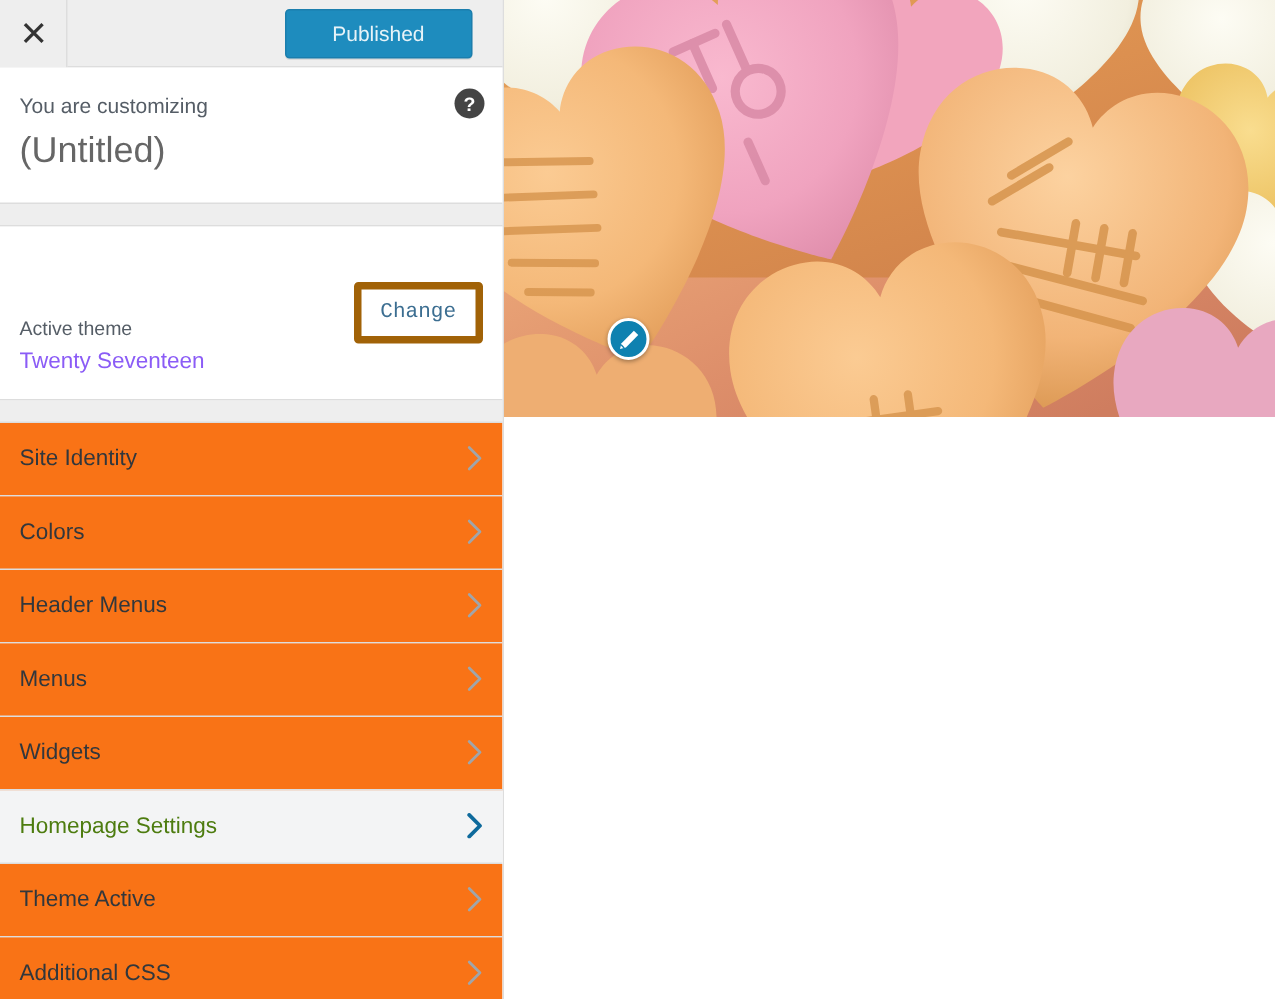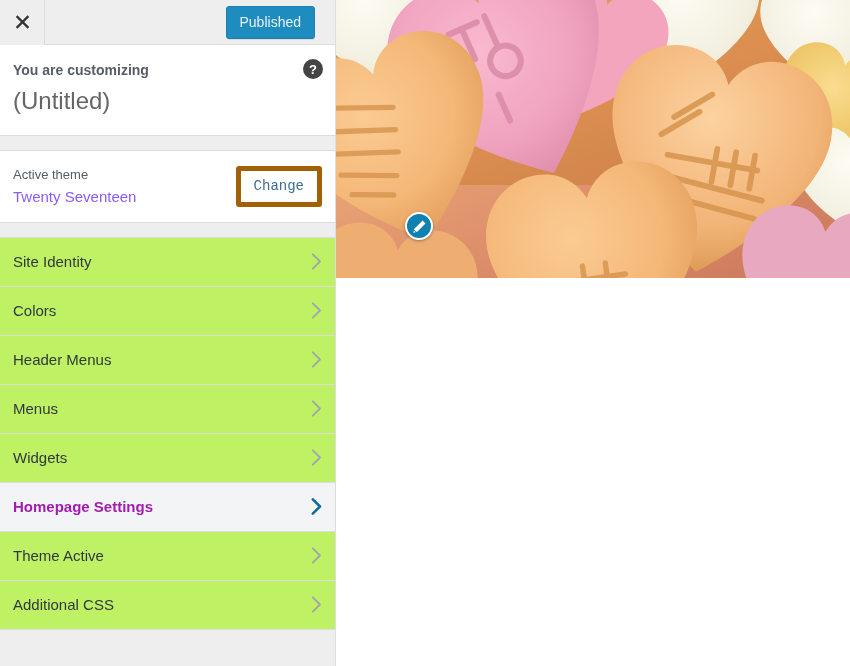--- a/index.html
+++ b/index.html
@@ -54,38 +54,37 @@
   .close-btn svg { display: block; }
   .topbar-spacer { flex: 1 1 auto; }
   .publish-btn {
     margin-right: 20px;
     background: #1e8cbe;
     color: #e7f3f8;
     border: 1px solid #1b7ead;
     border-radius: 3px;
     font-size: 14px;
     line-height: 1;
-    padding: 8px 13px 9px;
+    padding: 8px 31px 9px;
     font-family: "Liberation Sans", sans-serif;
     cursor: pointer;
     box-shadow: 0 1px 0 rgba(0,0,0,0.08);
   }
 
   
   .customizing-panel {
     background: #ffffff;
     padding: 14px 13px 16px;
     position: relative;
     border-bottom: 1px solid #dddddd;
   }
   .customizing-label {
     font-size: 14px;
     color: #555d66;
     line-height: 1.6;
-    font-weight: bold;
   }
   .customizing-title {
     font-size: 24px;
     color: #666666;
     line-height: 1.5;
     font-weight: 400;
     margin-top: 2px;
   }
   .help-icon {
     position: absolute;
@@ -118,20 +117,21 @@
     padding: 14px 13px 14px;
     display: flex;
     align-items: center;
     border-bottom: 1px solid #dddddd;
   }
   .theme-text { flex: 1 1 auto; }
   .theme-label {
     font-size: 13px;
     color: #555d66;
     line-height: 1.5;
+    margin-top: 44px;
   }
   .theme-name {
     font-size: 15px;
     color: #8b5cf6;
     font-weight: normal;
     line-height: 1.45;
     margin-top: 1px;
   }
   .change-btn {
     background: #ffffff;
@@ -150,39 +150,39 @@
     flex: 1 1 auto;
     overflow: hidden;
   }
   .section-item {
     height: 49px;
     display: flex;
     align-items: center;
     padding: 0 13px;
     border-bottom: 1px solid #dddddd;
     cursor: pointer;
-    background: #bef264;
+    background: #f97316;
   }
   .section-item .label {
     flex: 1 1 auto;
     font-size: 15px;
     color: #32373c;
     font-weight: normal;
   }
   .section-item .chev {
     color: #a0a5aa;
     display: flex;
     align-items: center;
   }
   .section-item.active {
     background: #f3f4f5;
   }
   .section-item.active .label {
-    color: #a21caf;
-    font-weight: bold;
+    color: #4d7c0f;
+    font-weight: normal;
   }
   .section-item.active .chev {
     color: #0e6a9c;
   }
   .list-tail {
     background: #eeeeee;
     height: 100%;
   }
 
   

